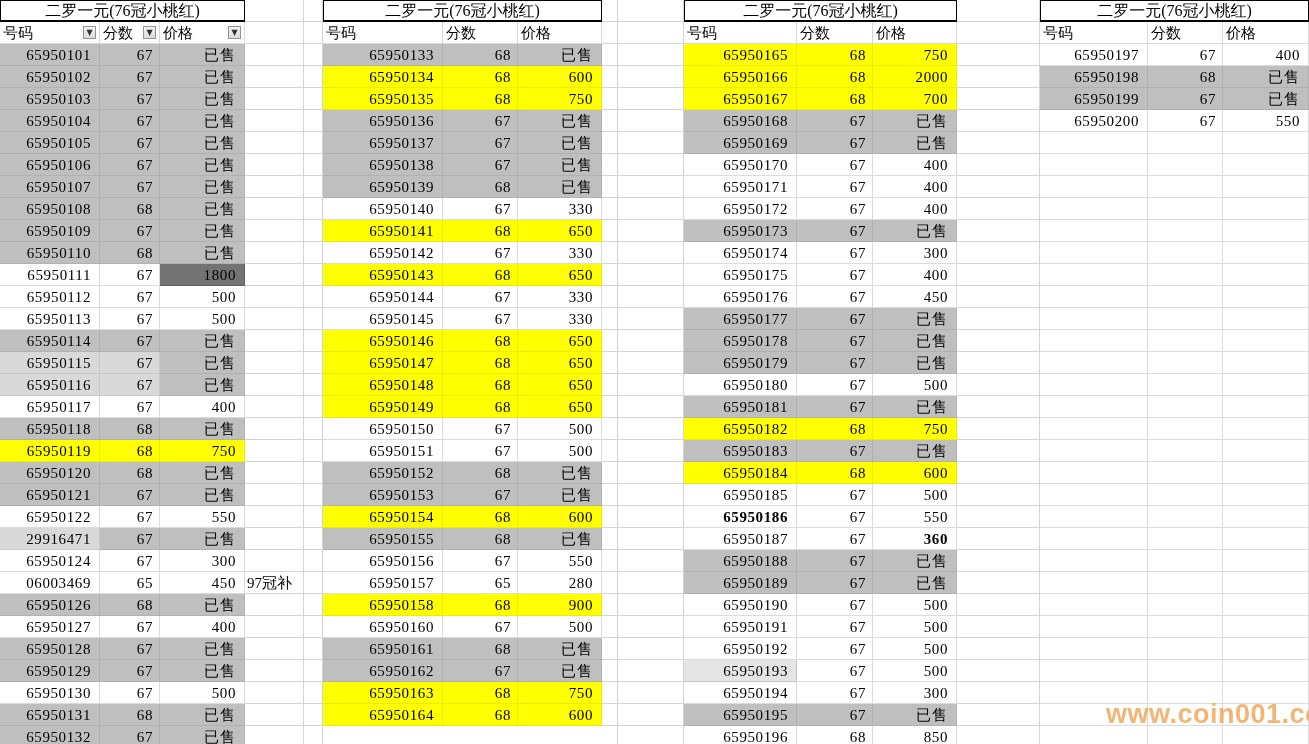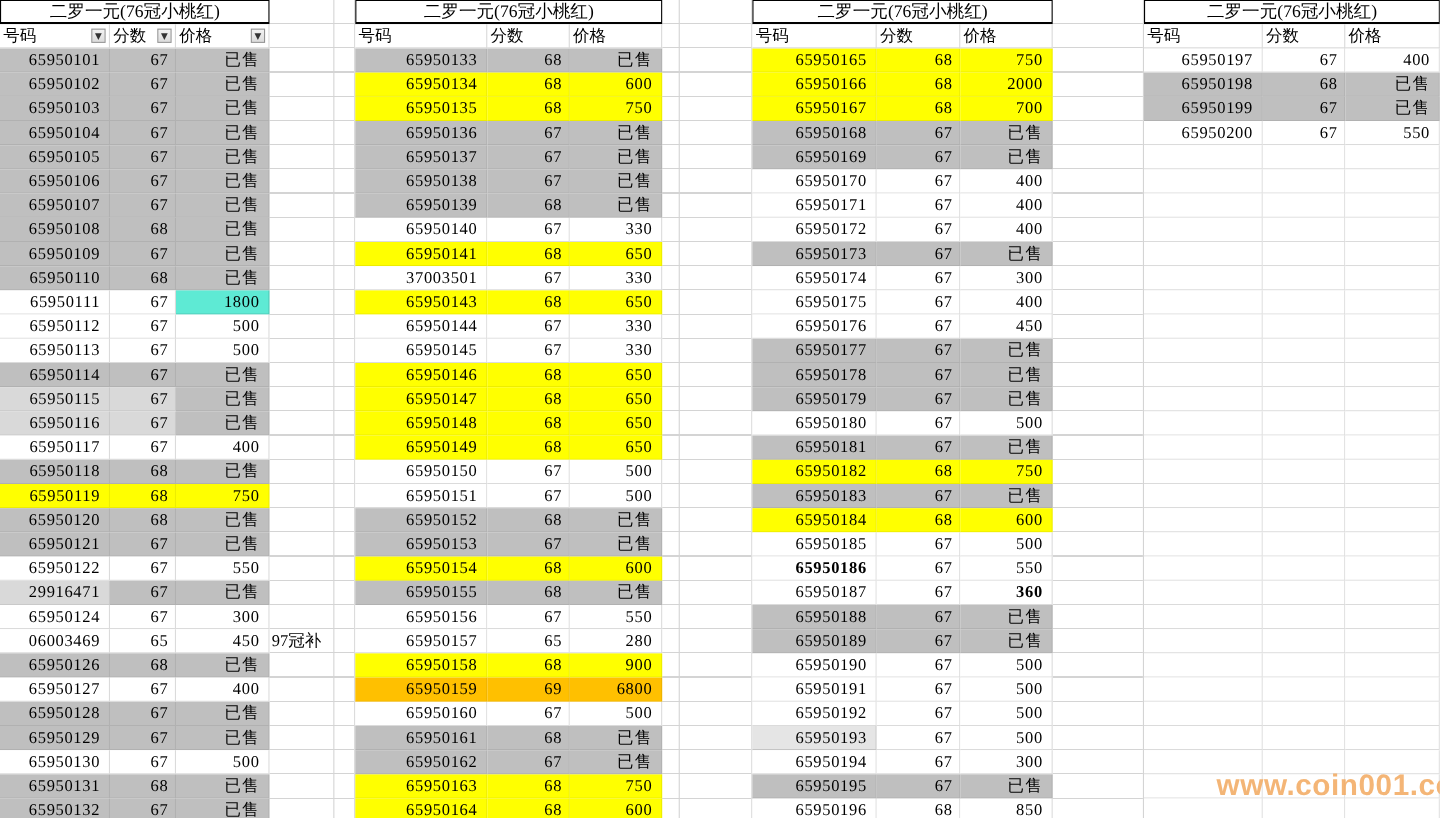--- a/index.html
+++ b/index.html
@@ -116,21 +116,21 @@
           <div class="cell cp tint sold" style="background: rgb(191, 191, 191);">已售</div>
         </div>
         <div class="row">
           <div class="cell cn tint" style="background: rgb(191, 191, 191);">65950110</div>
           <div class="cell cs tint" style="background: rgb(191, 191, 191);">68</div>
           <div class="cell cp tint sold" style="background: rgb(191, 191, 191);">已售</div>
         </div>
         <div class="row">
           <div class="cell cn" style="background: rgb(255, 255, 255);">65950111</div>
           <div class="cell cs" style="background: rgb(255, 255, 255);">67</div>
-          <div class="cell cp" style="background: #5eead4;">1800</div>
+          <div class="cell cp" style="background: #737373;">1800</div>
         </div>
         <div class="row">
           <div class="cell cn" style="background: rgb(255, 255, 255);">65950112</div>
           <div class="cell cs" style="background: rgb(255, 255, 255);">67</div>
           <div class="cell cp" style="background: rgb(255, 255, 255);">500</div>
         </div>
         <div class="row">
           <div class="cell cn" style="background: rgb(255, 255, 255);">65950113</div>
           <div class="cell cs" style="background: rgb(255, 255, 255);">67</div>
           <div class="cell cp" style="background: rgb(255, 255, 255);">500</div>
@@ -280,21 +280,21 @@
           <div class="cell cn" style="background: rgb(255, 255, 255);">65950140</div>
           <div class="cell cs" style="background: rgb(255, 255, 255);">67</div>
           <div class="cell cp" style="background: rgb(255, 255, 255);">330</div>
         </div>
         <div class="row">
           <div class="cell cn tint" style="background: rgb(255, 255, 0);">65950141</div>
           <div class="cell cs tint" style="background: rgb(255, 255, 0);">68</div>
           <div class="cell cp tint" style="background: rgb(255, 255, 0);">650</div>
         </div>
         <div class="row">
-          <div class="cell cn" style="background: rgb(255, 255, 255);">37003501</div>
+          <div class="cell cn" style="background: rgb(255, 255, 255);">65950142</div>
           <div class="cell cs" style="background: rgb(255, 255, 255);">67</div>
           <div class="cell cp" style="background: rgb(255, 255, 255);">330</div>
         </div>
         <div class="row">
           <div class="cell cn tint" style="background: rgb(255, 255, 0);">65950143</div>
           <div class="cell cs tint" style="background: rgb(255, 255, 0);">68</div>
           <div class="cell cp tint" style="background: rgb(255, 255, 0);">650</div>
         </div>
         <div class="row">
           <div class="cell cn" style="background: rgb(255, 255, 255);">65950144</div>
@@ -363,25 +363,20 @@
         </div>
         <div class="row">
           <div class="cell cn" style="background: rgb(255, 255, 255);">65950157</div>
           <div class="cell cs" style="background: rgb(255, 255, 255);">65</div>
           <div class="cell cp" style="background: rgb(255, 255, 255);">280</div>
         </div>
         <div class="row">
           <div class="cell cn tint" style="background: rgb(255, 255, 0);">65950158</div>
           <div class="cell cs tint" style="background: rgb(255, 255, 0);">68</div>
           <div class="cell cp tint" style="background: rgb(255, 255, 0);">900</div>
-        </div>
-        <div class="row">
-          <div class="cell cn tint" style="background: rgb(255, 192, 0);">65950159</div>
-          <div class="cell cs tint" style="background: rgb(255, 192, 0);">69</div>
-          <div class="cell cp tint" style="background: rgb(255, 192, 0);">6800</div>
         </div>
         <div class="row">
           <div class="cell cn" style="background: rgb(255, 255, 255);">65950160</div>
           <div class="cell cs" style="background: rgb(255, 255, 255);">67</div>
           <div class="cell cp" style="background: rgb(255, 255, 255);">500</div>
         </div>
         <div class="row">
           <div class="cell cn tint" style="background: rgb(191, 191, 191);">65950161</div>
           <div class="cell cs tint" style="background: rgb(191, 191, 191);">68</div>
           <div class="cell cp tint sold" style="background: rgb(191, 191, 191);">已售</div>

